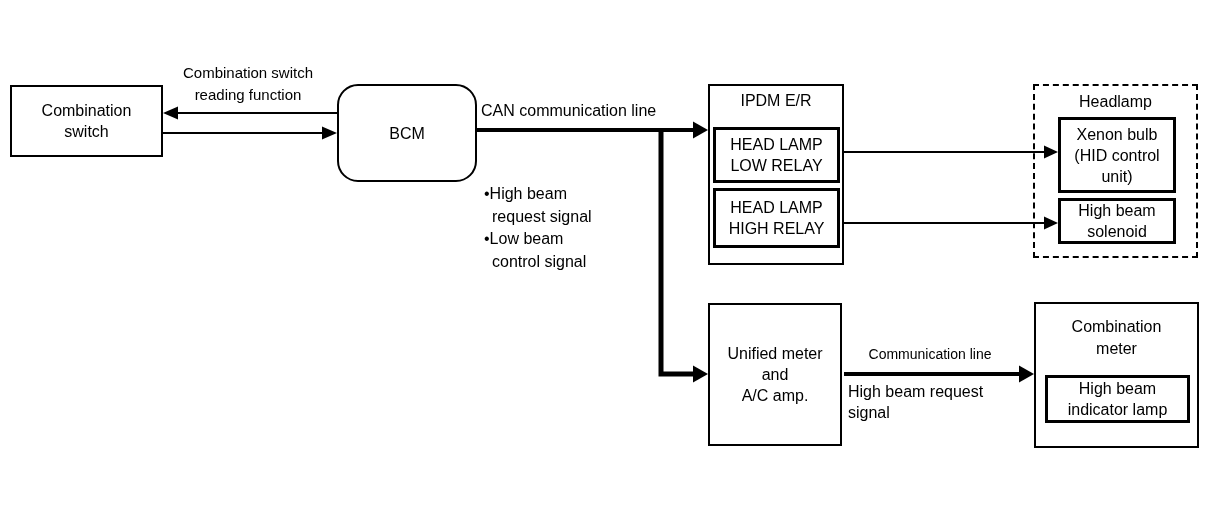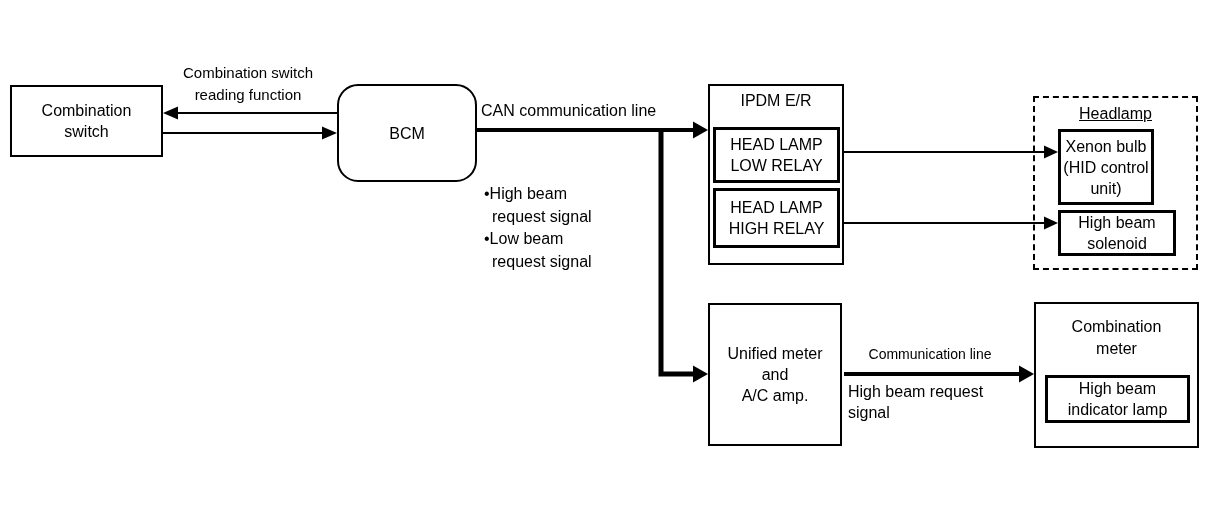--- a/index.html
+++ b/index.html
@@ -113,23 +113,23 @@
     <div class="box inner node-center" style="left:3px; top:41px; width:127px; height:56px;">
       <span class="bind-text">HEAD LAMP
 LOW RELAY</span>
     </div>
     <div class="box inner node-center" style="left:3px; top:102px; width:127px; height:60px;">
       <span class="bind-text">HEAD LAMP
 HIGH RELAY</span>
     </div>
   </div>
 
-  <div class="box dashed" style="left:1033px; top:96px; width:165px; height:174px;text-decoration:underline;">
+  <div class="box dashed" style="left:1033px; top:84px; width:165px; height:174px;">
     <div class="node-title" style="padding-top:6px;">Headlamp</div>
-    <div class="box inner node-center" style="left:23px; top:31px; width:96px; height:76px;">
+    <div class="box inner node-center" style="left:23px; top:31px; width:118px; height:76px;">
       <span class="bind-text">Xenon bulb
 (HID control
 unit)</span>
     </div>
     <div class="box inner node-center" style="left:23px; top:112px; width:118px; height:46px;">
       <span class="bind-text">High beam
 solenoid</span>
     </div>
   </div>
 
@@ -150,21 +150,21 @@
 
   <div class="flow-label center" style="left:158px; top:62px; width:180px; font-size:15px; line-height:22px;">Combination switch
 reading function</div>
 
   <div class="flow-label" style="left:481px; top:100px;">CAN communication line</div>
 
   <div class="signal-list" style="left:484px; top:146px; width:200px;margin-top:37px;">
     <div class="signal-item">•High beam
 request signal</div>
     <div class="signal-item">•Low beam
-request signal</div>
+control signal</div>
   </div>
 
   <div class="flow-label center" style="left:854px; top:344px; width:152px; font-size:14px;">Communication line</div>
 
   <div class="flow-label" style="left:848px; top:381px;">High beam request
 signal</div>
 
 </div>
 
 </body></html>

